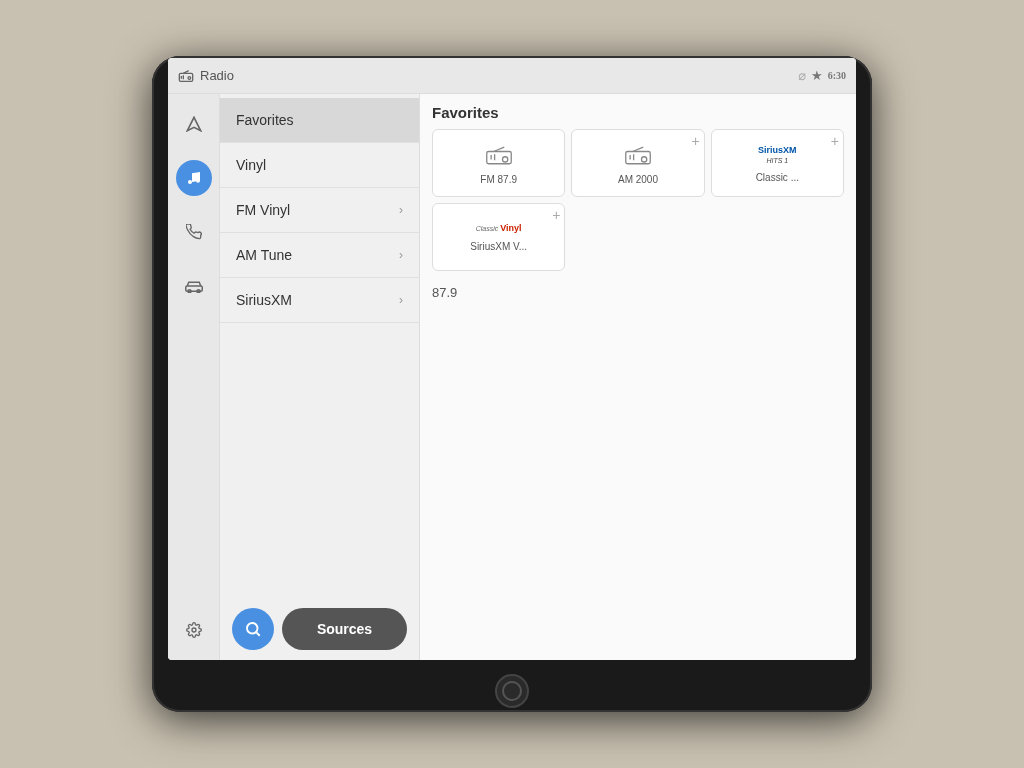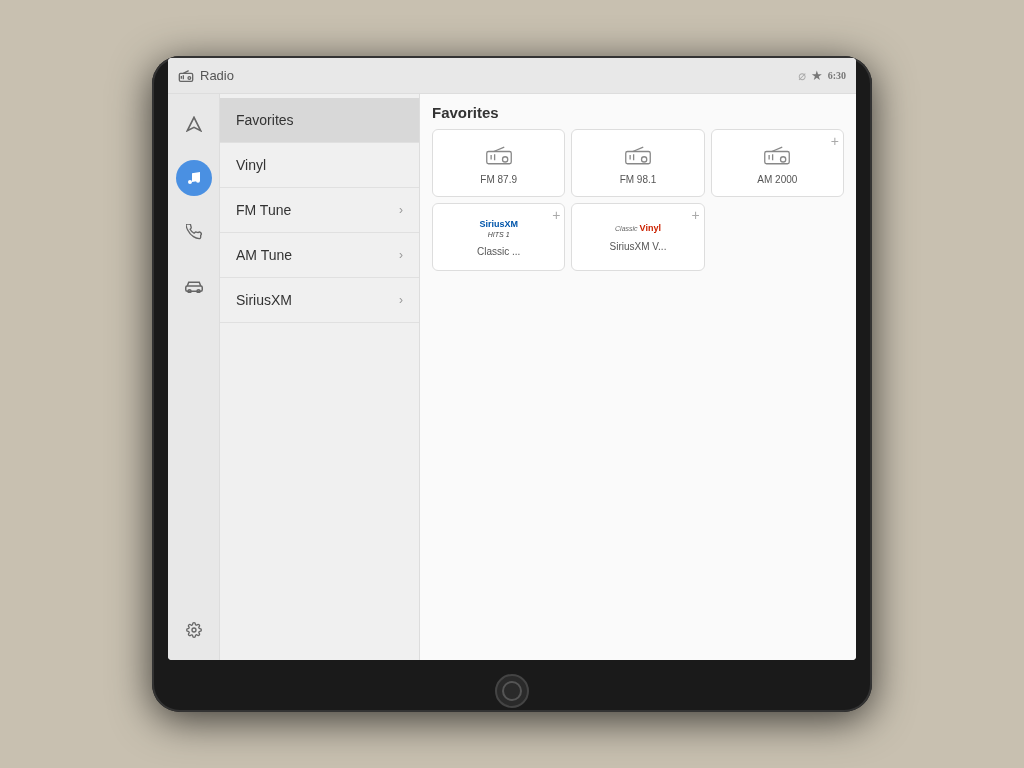--- a/index.html
+++ b/index.html
@@ -331,60 +331,61 @@
       </div>
 
       <div class="left-menu">
         <div class="menu-item" style="background:#d8d8d8;">
           <span>Favorites</span>
         </div>
         <div class="menu-item">
           <span>Vinyl</span>
         </div>
         <div class="menu-item">
-          <span>FM Tune</span>
+          <span>FM Vinyl</span>
           <span class="chevron">›</span>
         </div>
         <div class="menu-item">
           <span>AM Tune</span>
           <span class="chevron">›</span>
         </div>
         <div class="menu-item">
           <span>SiriusXM</span>
           <span class="chevron">›</span>
         </div>
 
+        <div class="bottom-buttons">
+          <div class="search-btn">
+            <svg width="18" height="18" viewBox="0 0 24 24" fill="none" stroke="white" stroke-width="2.5">
+              <circle cx="11" cy="11" r="7"></circle>
+              <line x1="21" y1="21" x2="16.65" y2="16.65"></line>
+            </svg>
+          </div>
+          <div class="sources-btn">
+            <span>Sources</span>
+          </div>
+        </div>
       </div>
 
       <div class="right-panel">
         <div class="favorites-title">Favorites</div>
 
         <div class="favorites-grid">
 
           <div class="fav-tile">
             <svg class="radio-svg" viewBox="0 0 32 24" fill="none" stroke="#888" stroke-width="1.5">
               <rect x="2" y="8" width="28" height="14" rx="2"></rect>
               <path d="M10 8 L22 3"></path>
               <circle cx="23" cy="17" r="3"></circle>
               <line x1="7" y1="12" x2="7" y2="17"></line>
               <line x1="11" y1="11" x2="11" y2="18"></line>
             </svg>
             <span class="tile-label">FM 87.9</span>
           </div>
 
-          <div class="fav-tile">
-            <svg class="radio-svg" viewBox="0 0 32 24" fill="none" stroke="#888" stroke-width="1.5">
-              <rect x="2" y="8" width="28" height="14" rx="2"></rect>
-              <path d="M10 8 L22 3"></path>
-              <circle cx="23" cy="17" r="3"></circle>
-              <line x1="7" y1="12" x2="7" y2="17"></line>
-              <line x1="11" y1="11" x2="11" y2="18"></line>
-            </svg>
-            <span class="tile-label">FM 98.1</span>
-          </div>
 
 
           <div class="fav-tile">
             <span class="add-btn">+</span>
             <svg class="radio-svg" viewBox="0 0 32 24" fill="none" stroke="#888" stroke-width="1.5">
               <rect x="2" y="8" width="28" height="14" rx="2"></rect>
               <path d="M10 8 L22 3"></path>
               <circle cx="23" cy="17" r="3"></circle>
               <line x1="7" y1="12" x2="7" y2="17"></line>
               <line x1="11" y1="11" x2="11" y2="18"></line>
@@ -405,20 +406,21 @@
             <span class="add-btn">+</span>
             <div style="display:flex;flex-direction:row;align-items:center;gap:2px;">
               <span style="font-size:7px;font-style:italic;color:#666;">Classic</span>
               <span style="font-size:9px;font-weight:900;color:#cc2200;line-height:1;">Vinyl</span>
             </div>
             <span class="tile-label">SiriusXM V...</span>
           </div>
 
         </div>
 
+        <div class="current-freq">87.9</div>
       </div>
 
     </div>
   </div>
 
   <div class="device-bottom">
     <div class="home-btn">
       <div class="home-btn-inner"></div>
     </div>
   </div>

